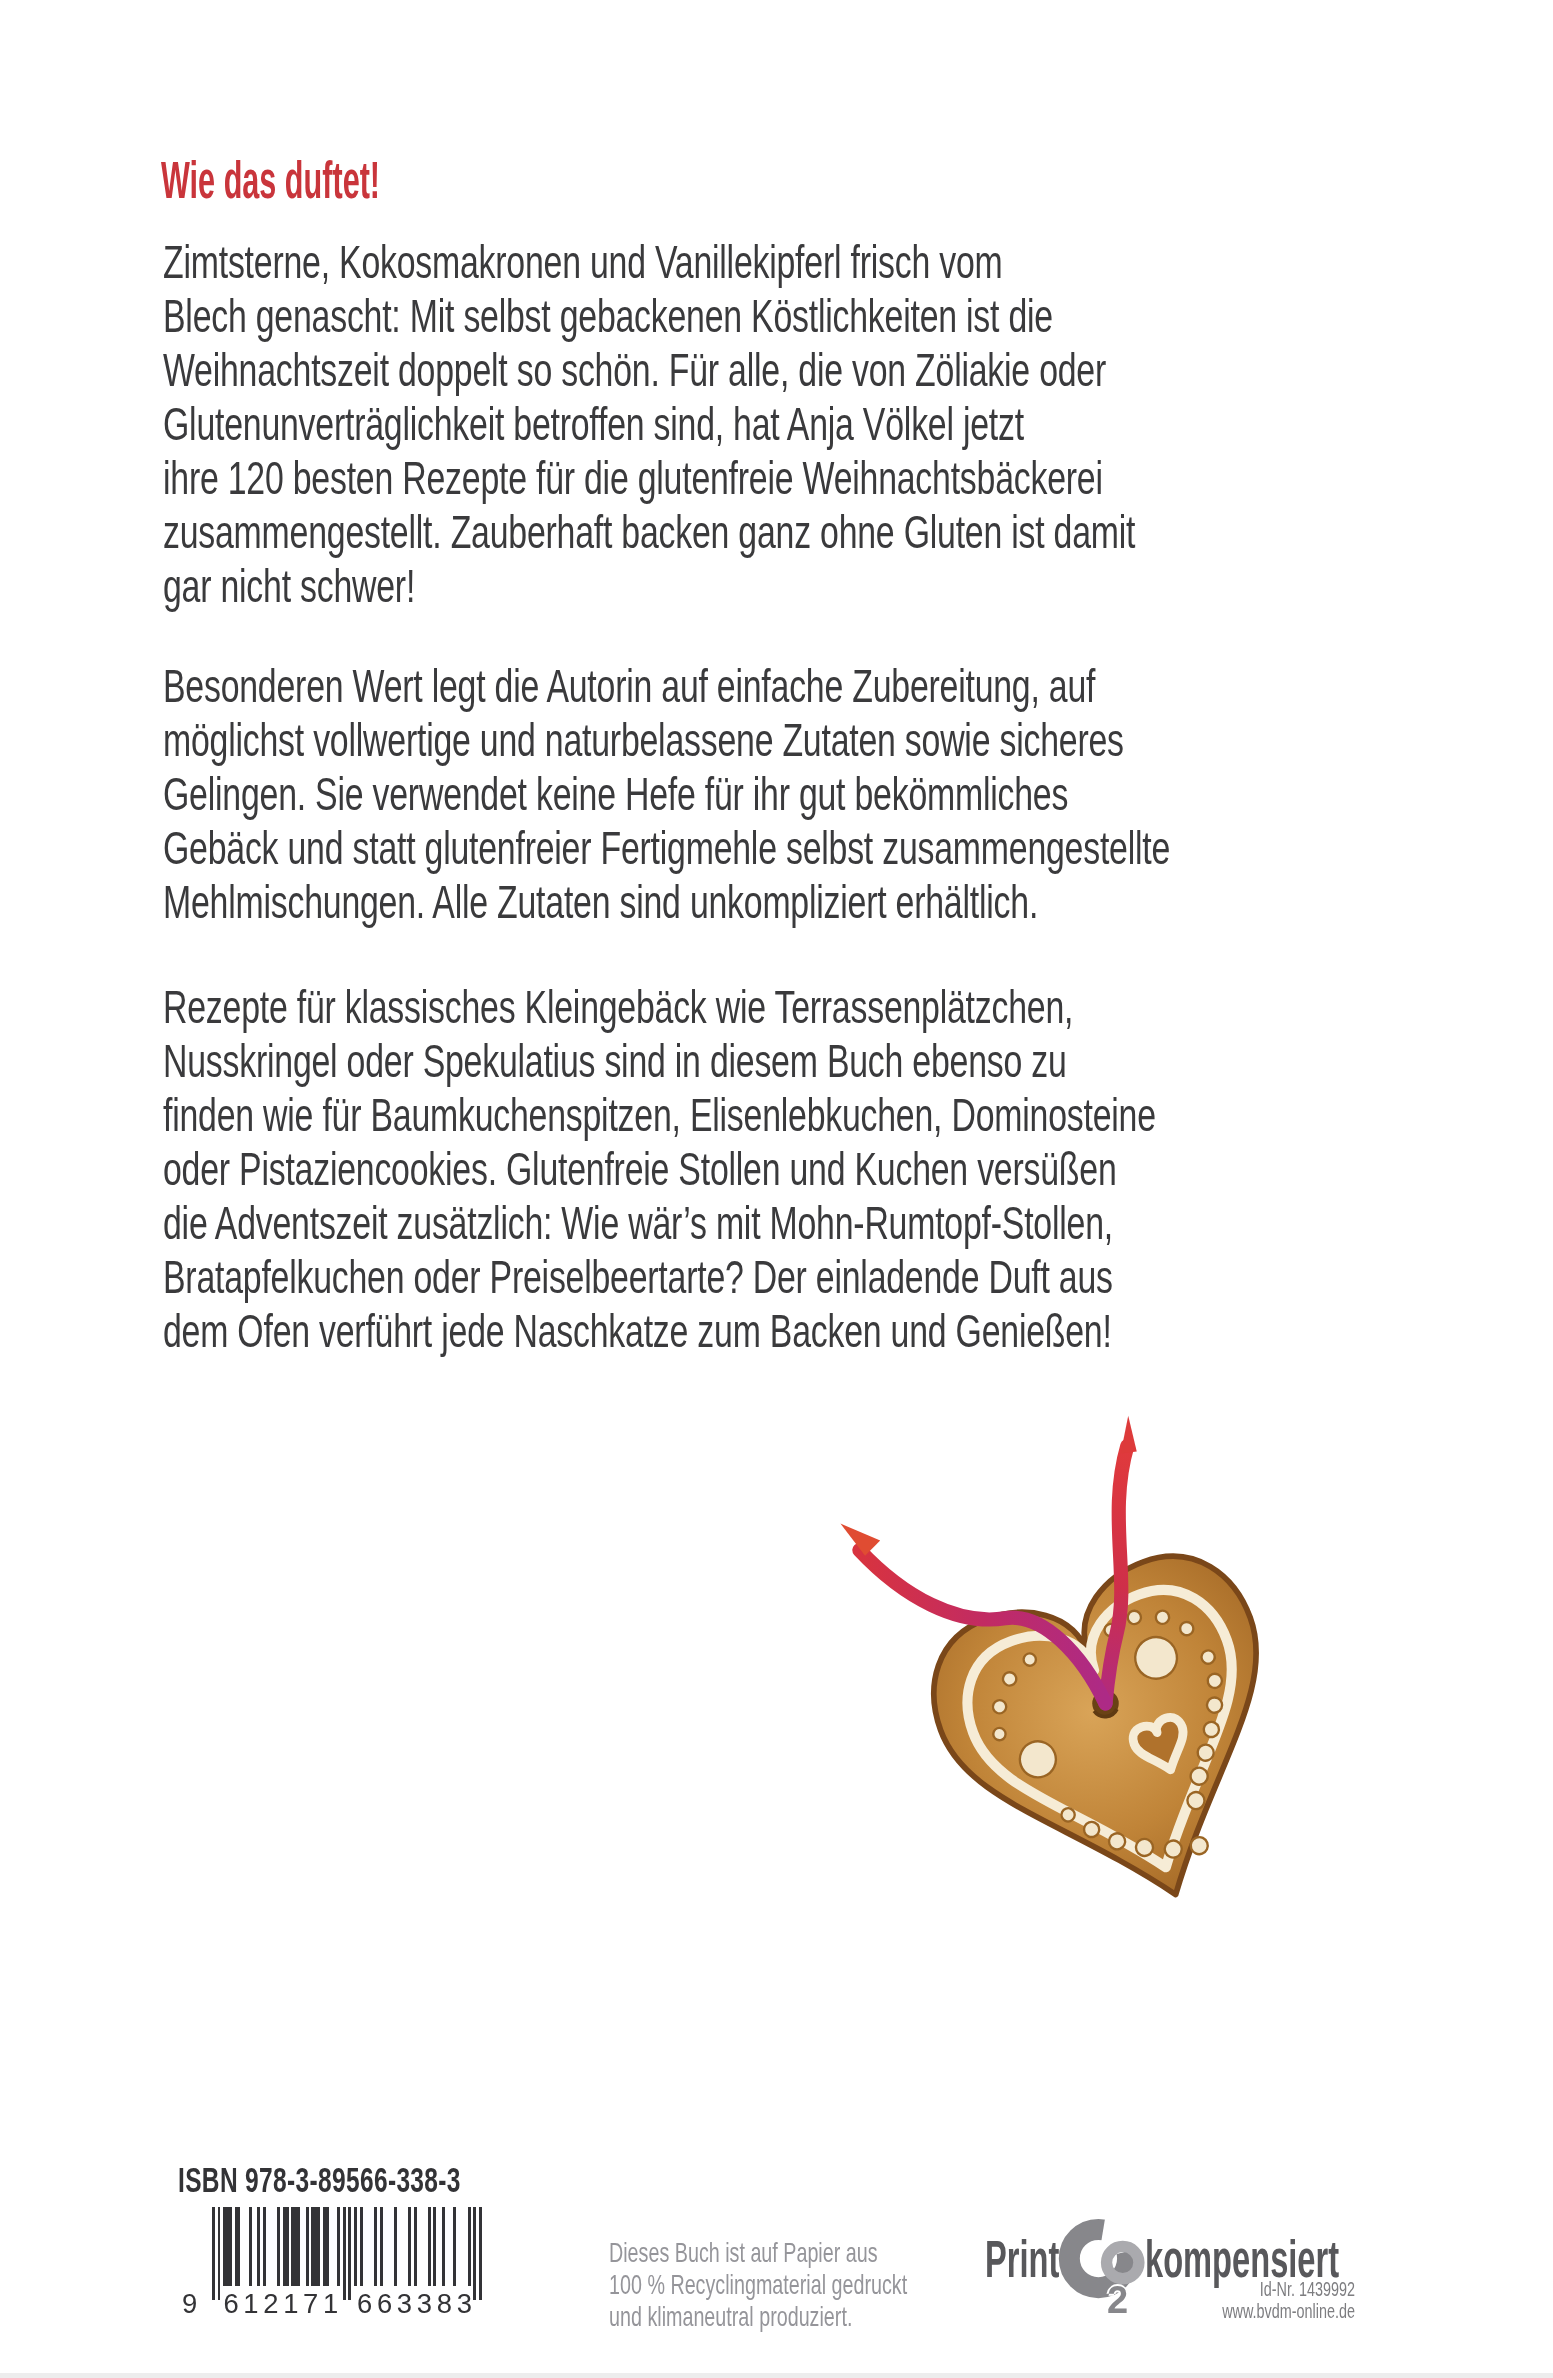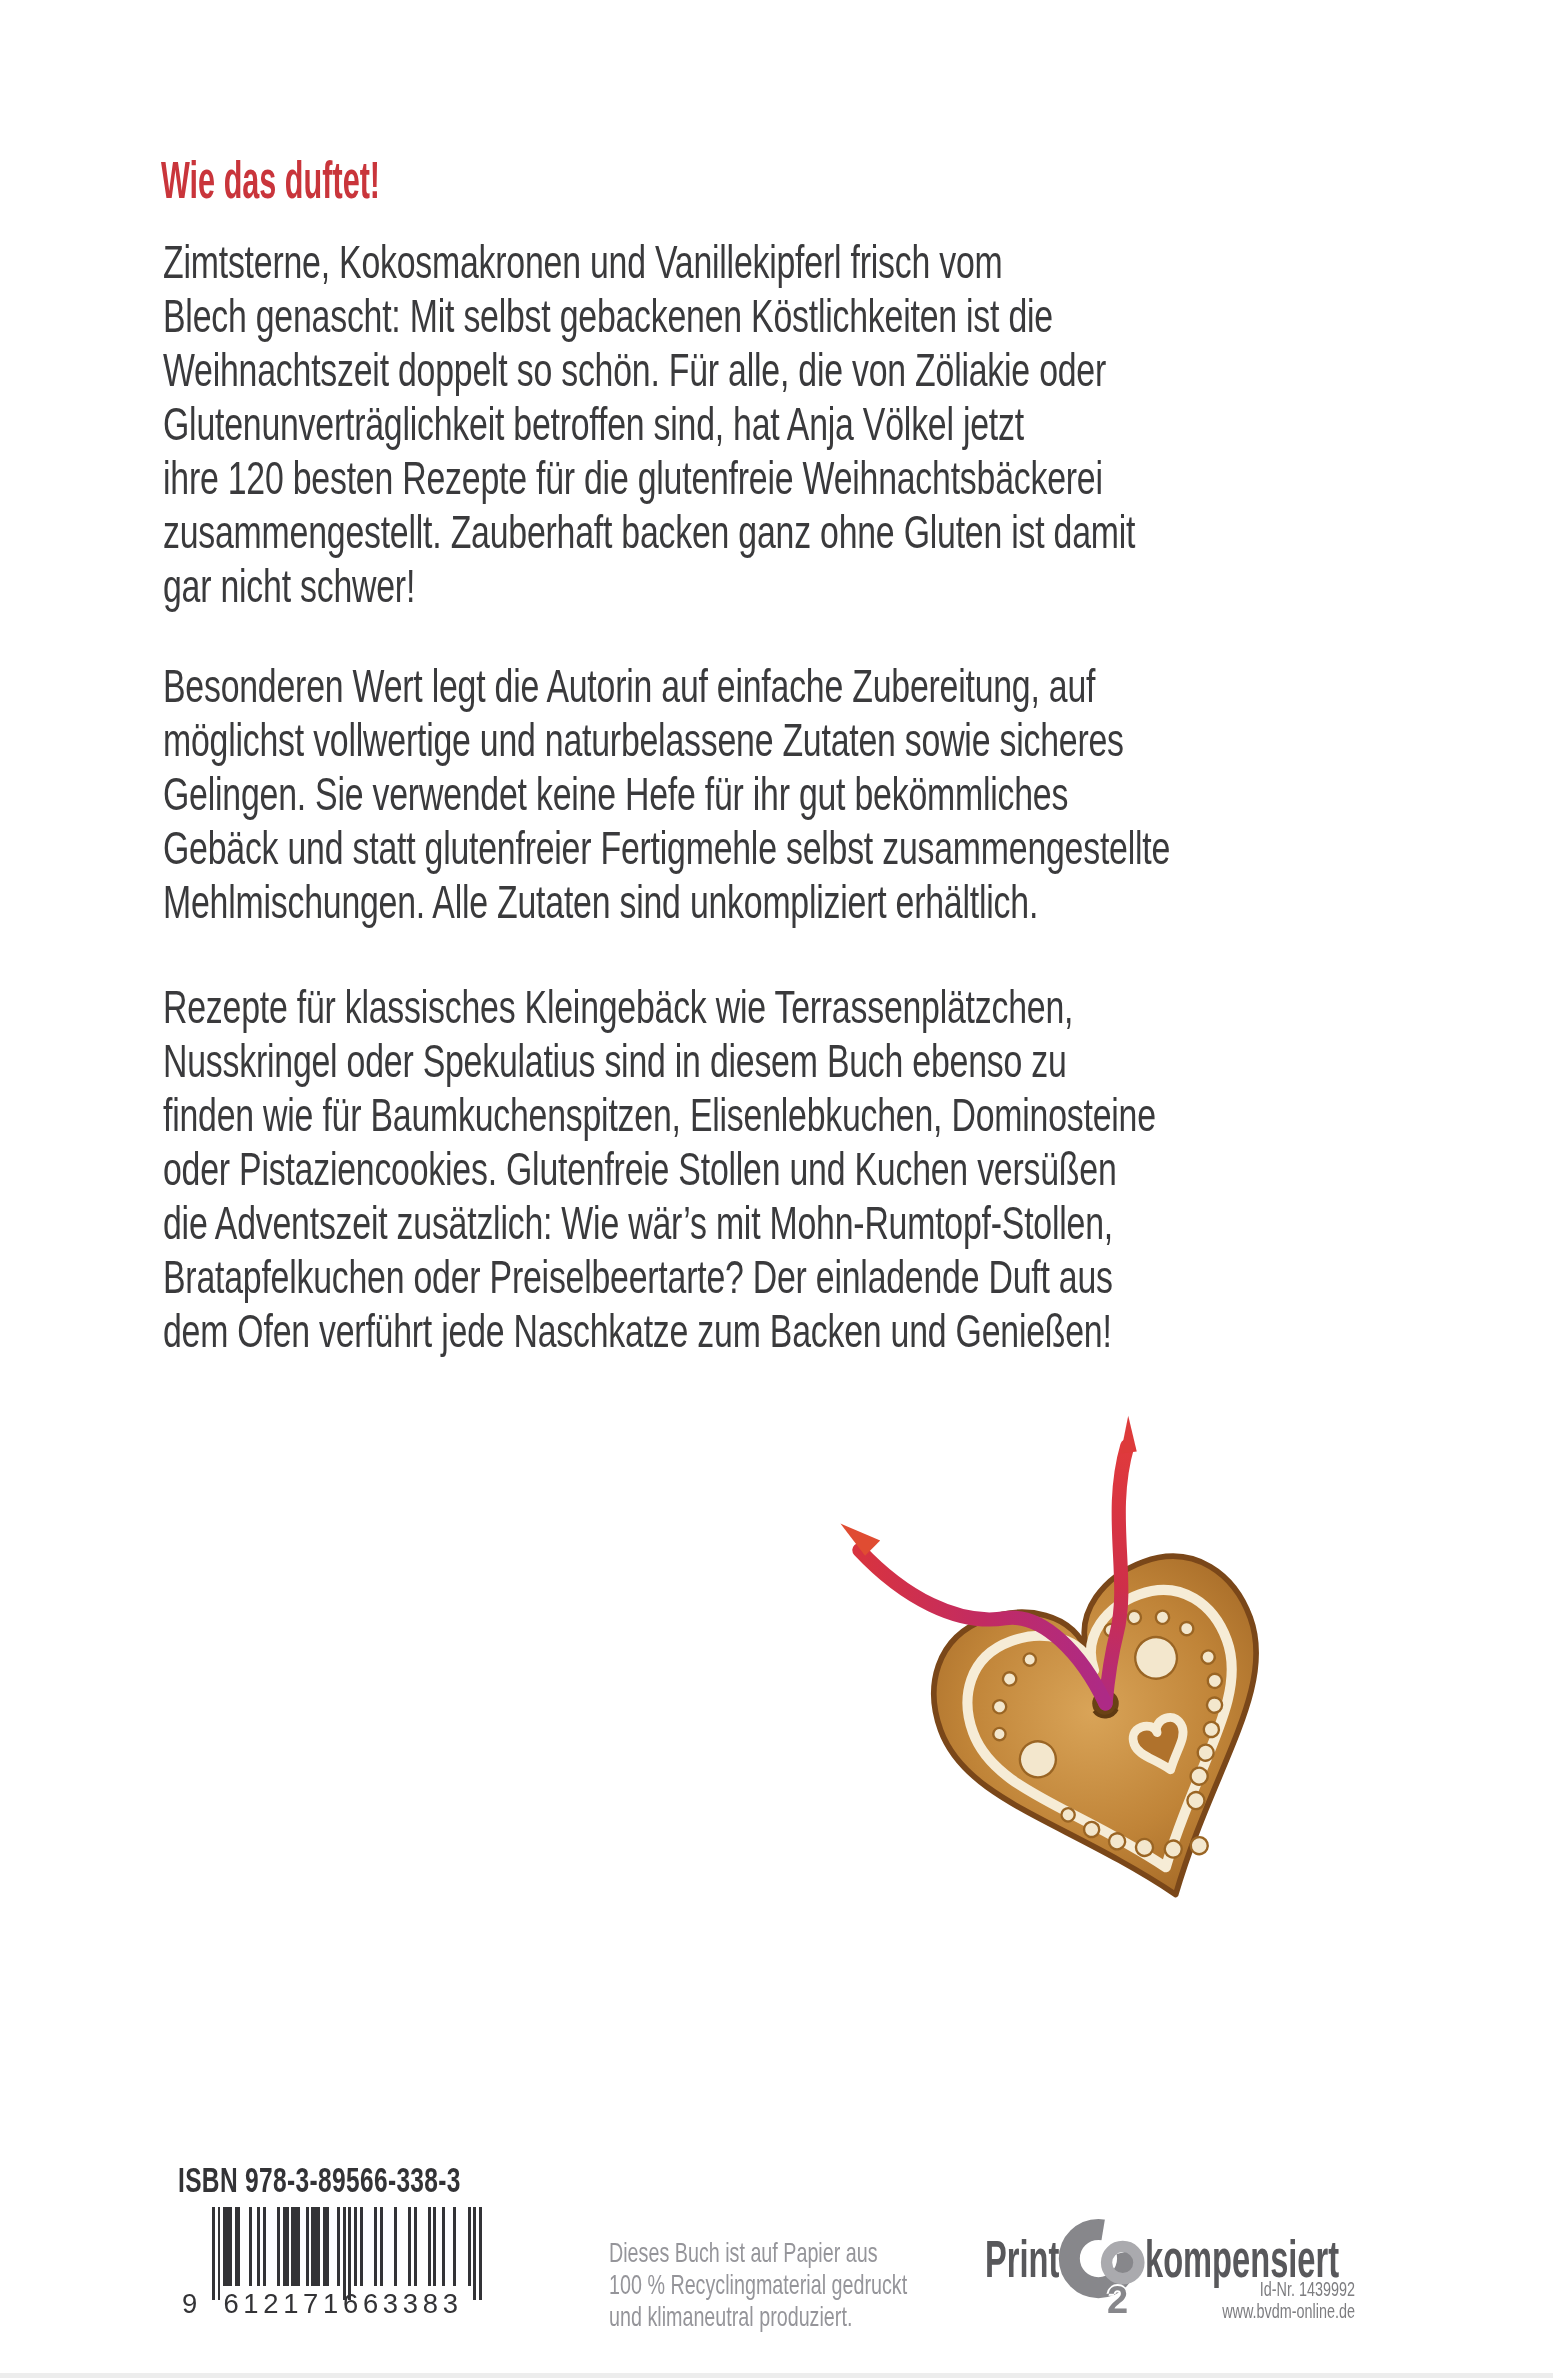--- a/index.html
+++ b/index.html
@@ -31,21 +31,21 @@
   #barcode{position:absolute;left:212px;top:2207px;width:270px;height:112px;}
   #bars{position:absolute;left:0;top:0;width:270px;height:95px;}
   .bar{position:absolute;top:0;width:2.8px;height:79px;background:var(--barcode-black);}
   .bar.guard{height:93px;}
   .bcd{
     position:absolute;top:81px;font-size:27.4px;color:var(--barcode-black);
     letter-spacing:4.7px;white-space:nowrap;
   }
   #bcd0{left:-30px;letter-spacing:0;}
   #bcd1{left:11.4px;}
-  #bcd2{left:131px;}
+  #bcd2{left:145px;}
 
   #papernote{
     position:absolute;left:609px;top:2237px;font-size:27.4px;line-height:32px;
     color:var(--footer-gray);transform:scaleX(0.72);transform-origin:0 0;white-space:nowrap;
   }
   #printword,#komp{
     position:absolute;top:2232px;font-size:51px;font-weight:bold;line-height:1.1;
     color:var(--logo-gray);transform:scaleX(0.64);transform-origin:0 0;white-space:nowrap;
   }
   #printword{left:985px;}

